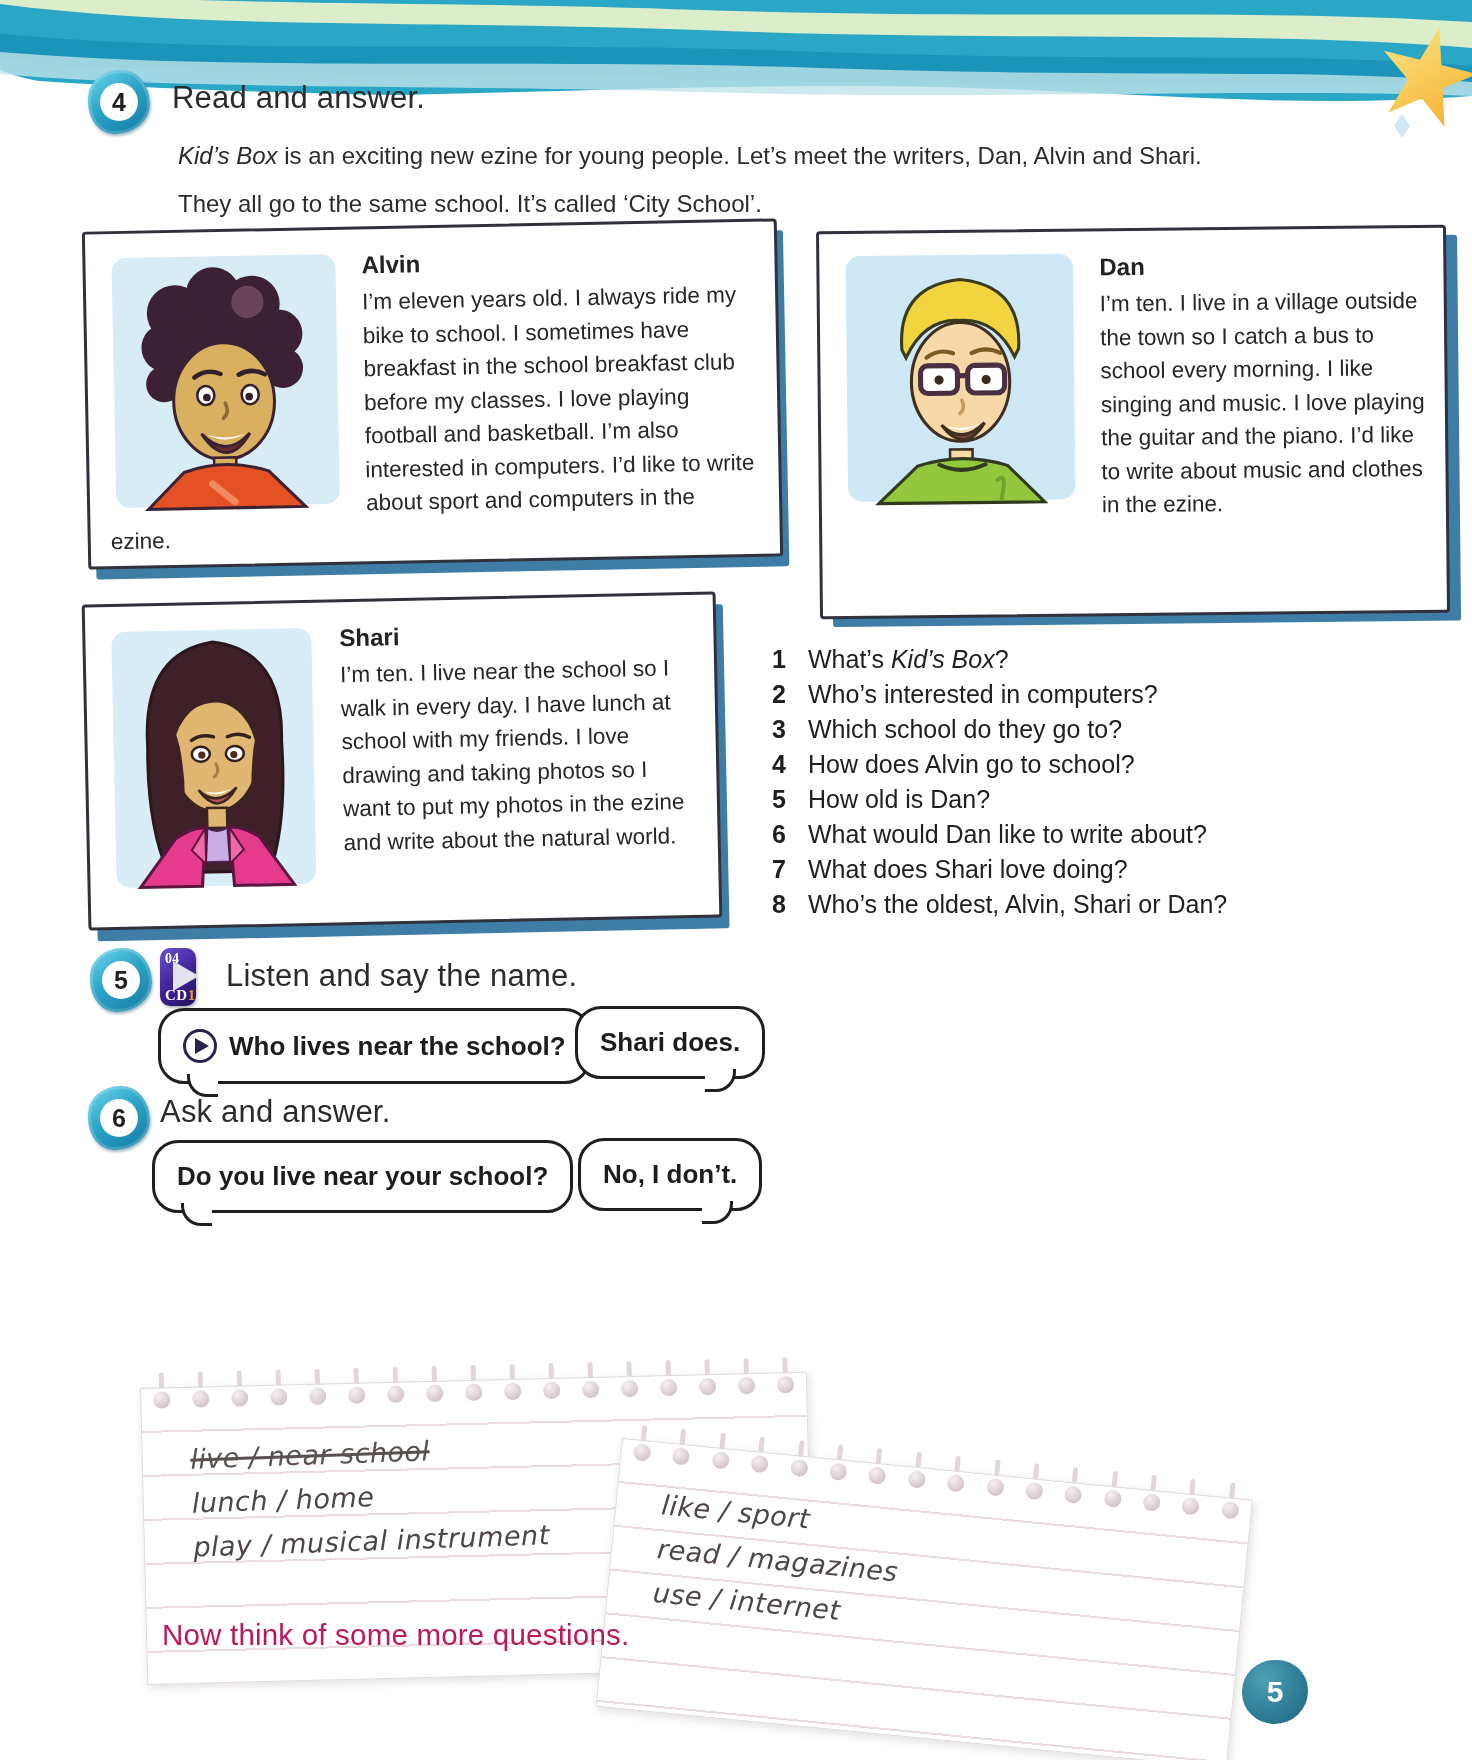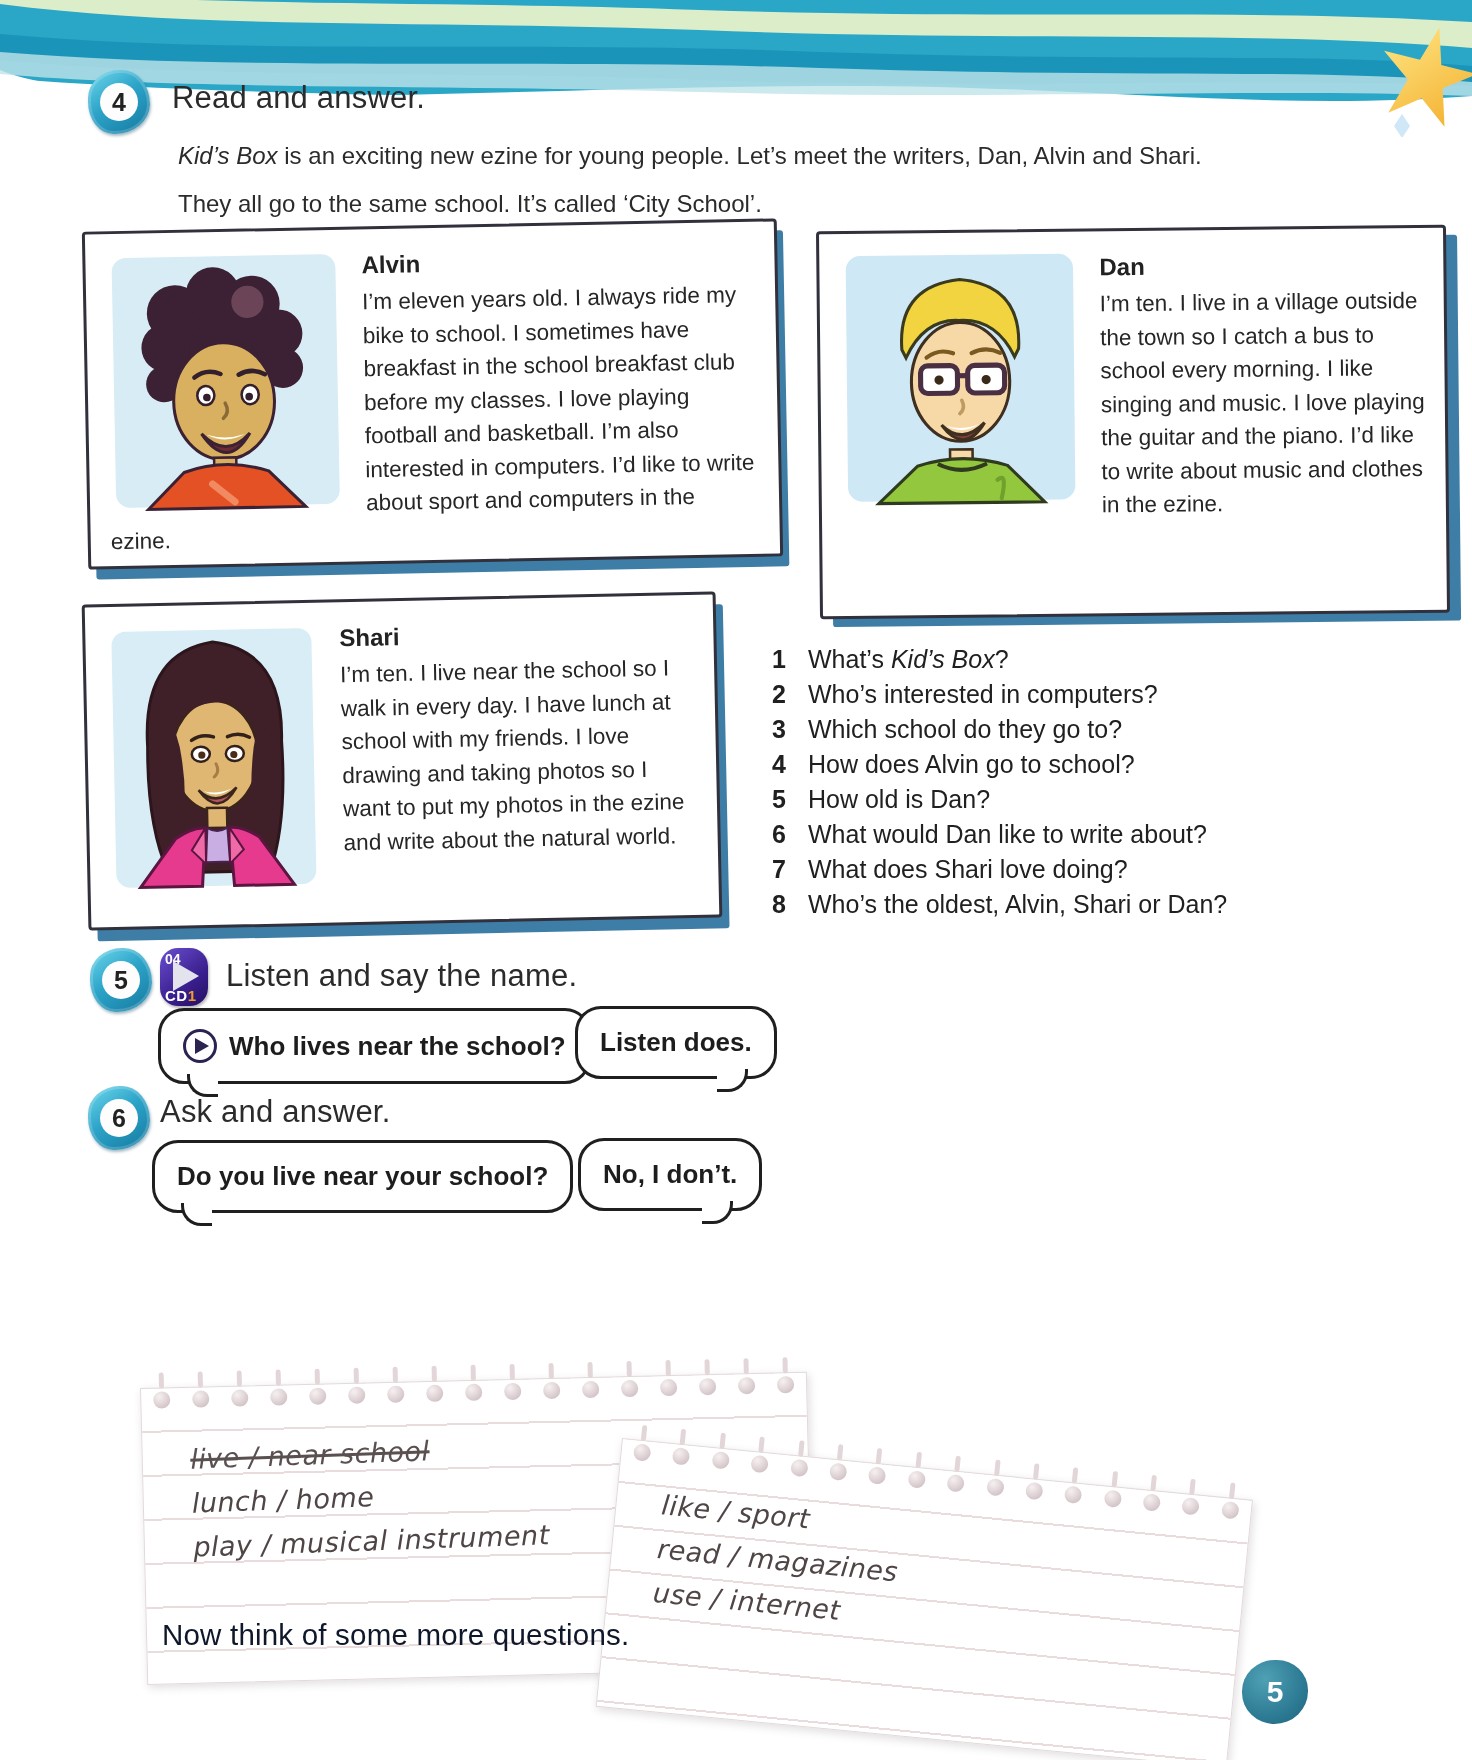--- a/index.html
+++ b/index.html
@@ -37,23 +37,24 @@
   .card .ptext{font-size:22.5px;line-height:33.5px;color:#262626;}
   .card-alvin{left:85px;top:225px;width:695px;height:338px;transform:rotate(-1.1deg);box-shadow:7px 11px 0 -1px #3e7ea6;}
   .card-dan{left:818px;top:228px;width:630px;height:388px;transform:rotate(-0.6deg);box-shadow:12px 9px 0 -1px #3e7ea6;}
   .card-shari{left:85px;top:598px;width:634px;height:326px;transform:rotate(-1.2deg);box-shadow:8px 12px 0 -1px #3e7ea6;}
   
   .questions{position:absolute;left:772px;top:642px;width:700px;}
   .qrow{display:flex;font-size:25px;line-height:35px;color:#202020;}
   .qnum{width:36px;font-weight:bold;flex:none;}
   
   .cd{
-    position:absolute;width:48px;height:58px;border-radius:18px;
+    position:absolute;width:36px;height:58px;border-radius:10px;
     background:linear-gradient(140deg,#6a4fd0 0%,#3a1f8f 60%,#241061 100%);
     box-shadow:1px 2px 3px rgba(0,0,0,.3);
+    font-family:Liberation Serif, serif;
   }
   .cd .track{position:absolute;top:3px;left:5px;font-size:14px;font-weight:bold;color:#fff;}
   .cd .tri{position:absolute;top:13px;left:13px;width:0;height:0;
     border-left:26px solid #e2e3ec;border-top:15px solid transparent;border-bottom:15px solid transparent;}
   .cd .label{position:absolute;bottom:2px;left:5px;font-size:15px;font-weight:bold;color:#fff;letter-spacing:.5px;}
   .cd .label .num{color:#f29b2d;}
   
   .bubble{
     position:absolute;background:#fff;border:3px solid #1f1f1f;border-radius:26px;
     padding:18px 22px;font-size:26px;font-weight:600;color:#1d1d1d;white-space:nowrap;
@@ -79,21 +80,21 @@
   .bead{position:relative;width:17px;height:36px;flex:none;}
   .bead::before{content:"";position:absolute;top:0;left:6px;width:5px;height:16px;border-radius:3px;background:#e2d6d8;}
   .bead::after{content:"";position:absolute;bottom:0;left:0;width:17px;height:17px;border-radius:50%;
     background:radial-gradient(circle at 35% 30%,#f6f0f0 0%,#ddd0d3 55%,#c4b5ba 100%);}
   .note-lines{position:absolute;font-style:italic;font-family:"DejaVu Sans",sans-serif;
     color:#4f4545;font-size:27px;line-height:44px;letter-spacing:.5px;}
   .notepad-left .note-lines{left:48px;top:48px;transform:rotate(-.6deg);}
   .notepad-right .note-lines{left:45px;top:40px;}
   .strike{text-decoration:line-through;text-decoration-thickness:3px;color:#5a5050;}
   
-  .footer-prompt{position:absolute;left:162px;top:1618px;font-size:29.5px;color:#0f172a;z-index:3;letter-spacing:.2px;}
+  .footer-prompt{position:absolute;left:162px;top:1618px;font-size:29.5px;color:#be185d;z-index:3;letter-spacing:.2px;}
   .page-badge{
     position:absolute;left:1242px;top:1660px;width:66px;height:64px;z-index:3;
     background:radial-gradient(circle at 35% 30%,#4fa0b5 0%,#2d7b94 60%,#20657c 100%);
     border-radius:50% 48% 52% 50%;display:flex;align-items:center;justify-content:center;
     color:#fff;font-size:30px;font-weight:bold;
   }
 </style>
 </head>
 <body>
 
@@ -261,21 +262,21 @@
   </div>
   <div class="act-title" style="left:226px;top:958px;">Listen and say the name.</div>
 
   <div class="bubble tail-left" style="left:158px;top:1008px;">
     <span class="play-circle">
         <span class="tri"></span>
       </span>
     <span>Who lives near the school?</span>
   </div>
   <div class="bubble tail-right" style="left:575px;top:1006px;">
-    <span>Listen does.</span>
+    <span>Shari does.</span>
   </div>
 
   <div class="badge" style="left:88px;top:1086px;">
     <div class="inner">6</div>
   </div>
   <div class="act-title" style="left:160px;top:1094px;">Ask and answer.</div>
 
   <div class="bubble tail-left" style="left:152px;top:1140px;">
     <span>Do you live near your school?</span>
   </div>

